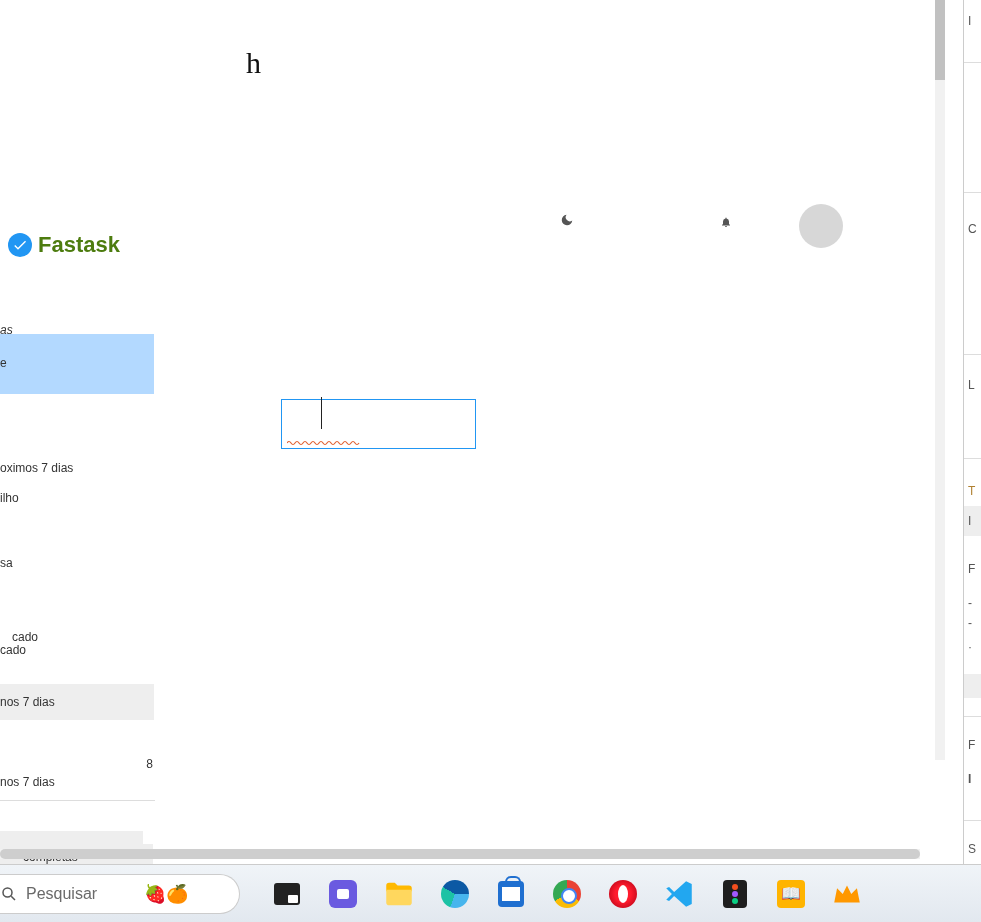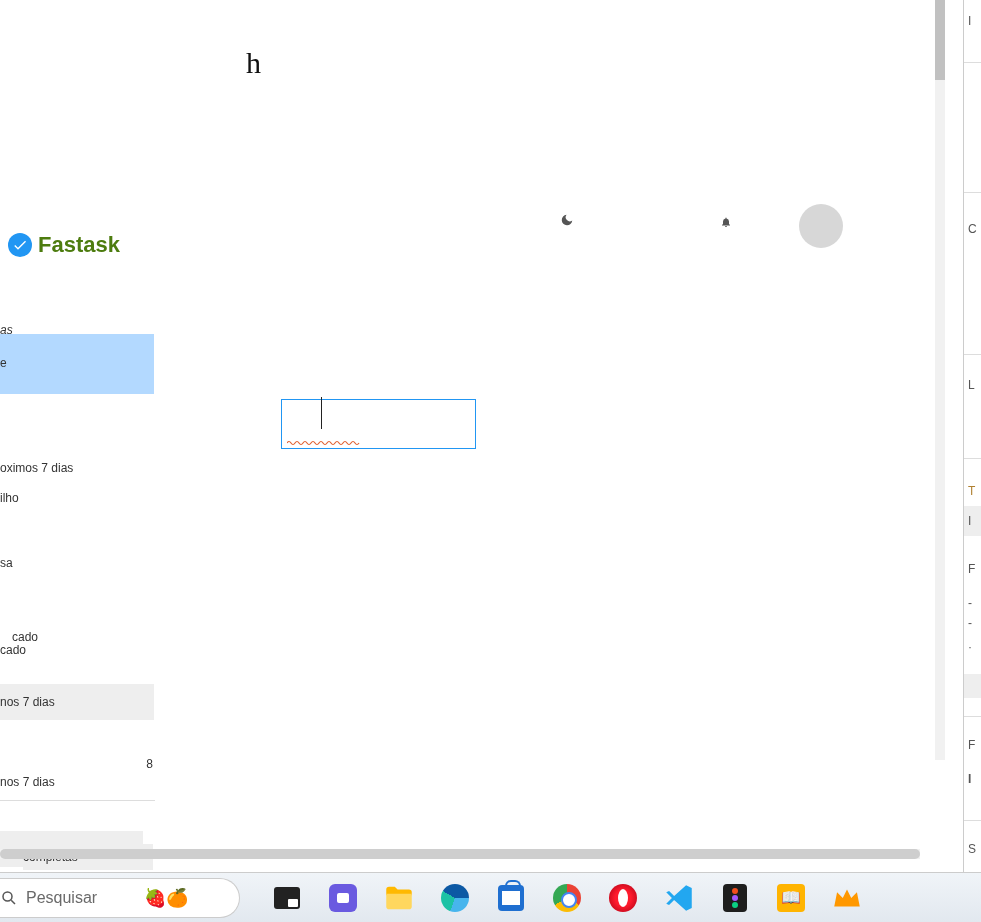--- a/index.html
+++ b/index.html
@@ -45,21 +45,21 @@
   .hscroll { position: absolute; left: 0; bottom: 63px; width: 920px; height: 10px; background: #F1F1F1; }
   .hscroll-thumb { position: absolute; left: 0; width: 920px; height: 10px; background: #CECECE; border-radius: 5px; }
   
   
   .right-panel { position: absolute; right: 0; top: 0; width: 18px; height: 872px; background: #fff; border-left: 1px solid #ccc; overflow: hidden; }
   .rp-seg { position: absolute; left: 0; width: 100%; border-bottom: 1px solid #ddd; }
   .rp-char { position: absolute; font-size: 12px; color: #555; left: 4px; }
   .rp-block { position: absolute; left: 0; width: 100%; background: #EEEEEE; }
   
   
-  .taskbar { position: absolute; left: 0; bottom: 0; width: 981px; height: 50px; background: linear-gradient(#f0f4f8,#e2e8ef); display: flex; align-items: center; border-top: 1px solid #ccc; }
+  .taskbar { position: absolute; left: 0; bottom: 0; width: 981px; height: 58px; background: linear-gradient(#f0f4f8,#e2e8ef); display: flex; align-items: center; border-top: 1px solid #ccc; }
   .search { display: flex; align-items: center; background: #fff; border-radius: 20px 0 0 20px; height: 40px; width: 240px; margin-left: 0; padding-left: 0; border: 1px solid #ccc; border-left: none; border-radius: 0 20px 20px 0; }
   .search svg { width: 18px; height: 18px; margin: 0 8px 0 0; color: #555; }
   .search span { color: #6a6a6a; font-size: 16px; }
   .tb-icons { display: flex; align-items: center; gap: 22px; margin-left: 18px; }
   .tb-icon { width: 34px; height: 34px; display: flex; align-items: center; justify-content: center; cursor: pointer; border-radius: 6px; }
   .emoji-cluster { display: flex; align-items: center; font-size: 18px; }
   
   
   .ic-desktop { background: #222; width: 26px; height: 22px; border-radius: 3px; position: relative; }
   .ic-desktop::after { content:""; position:absolute; right:2px; bottom:2px; width:10px; height:8px; background:#fff; border-radius:1px; }

